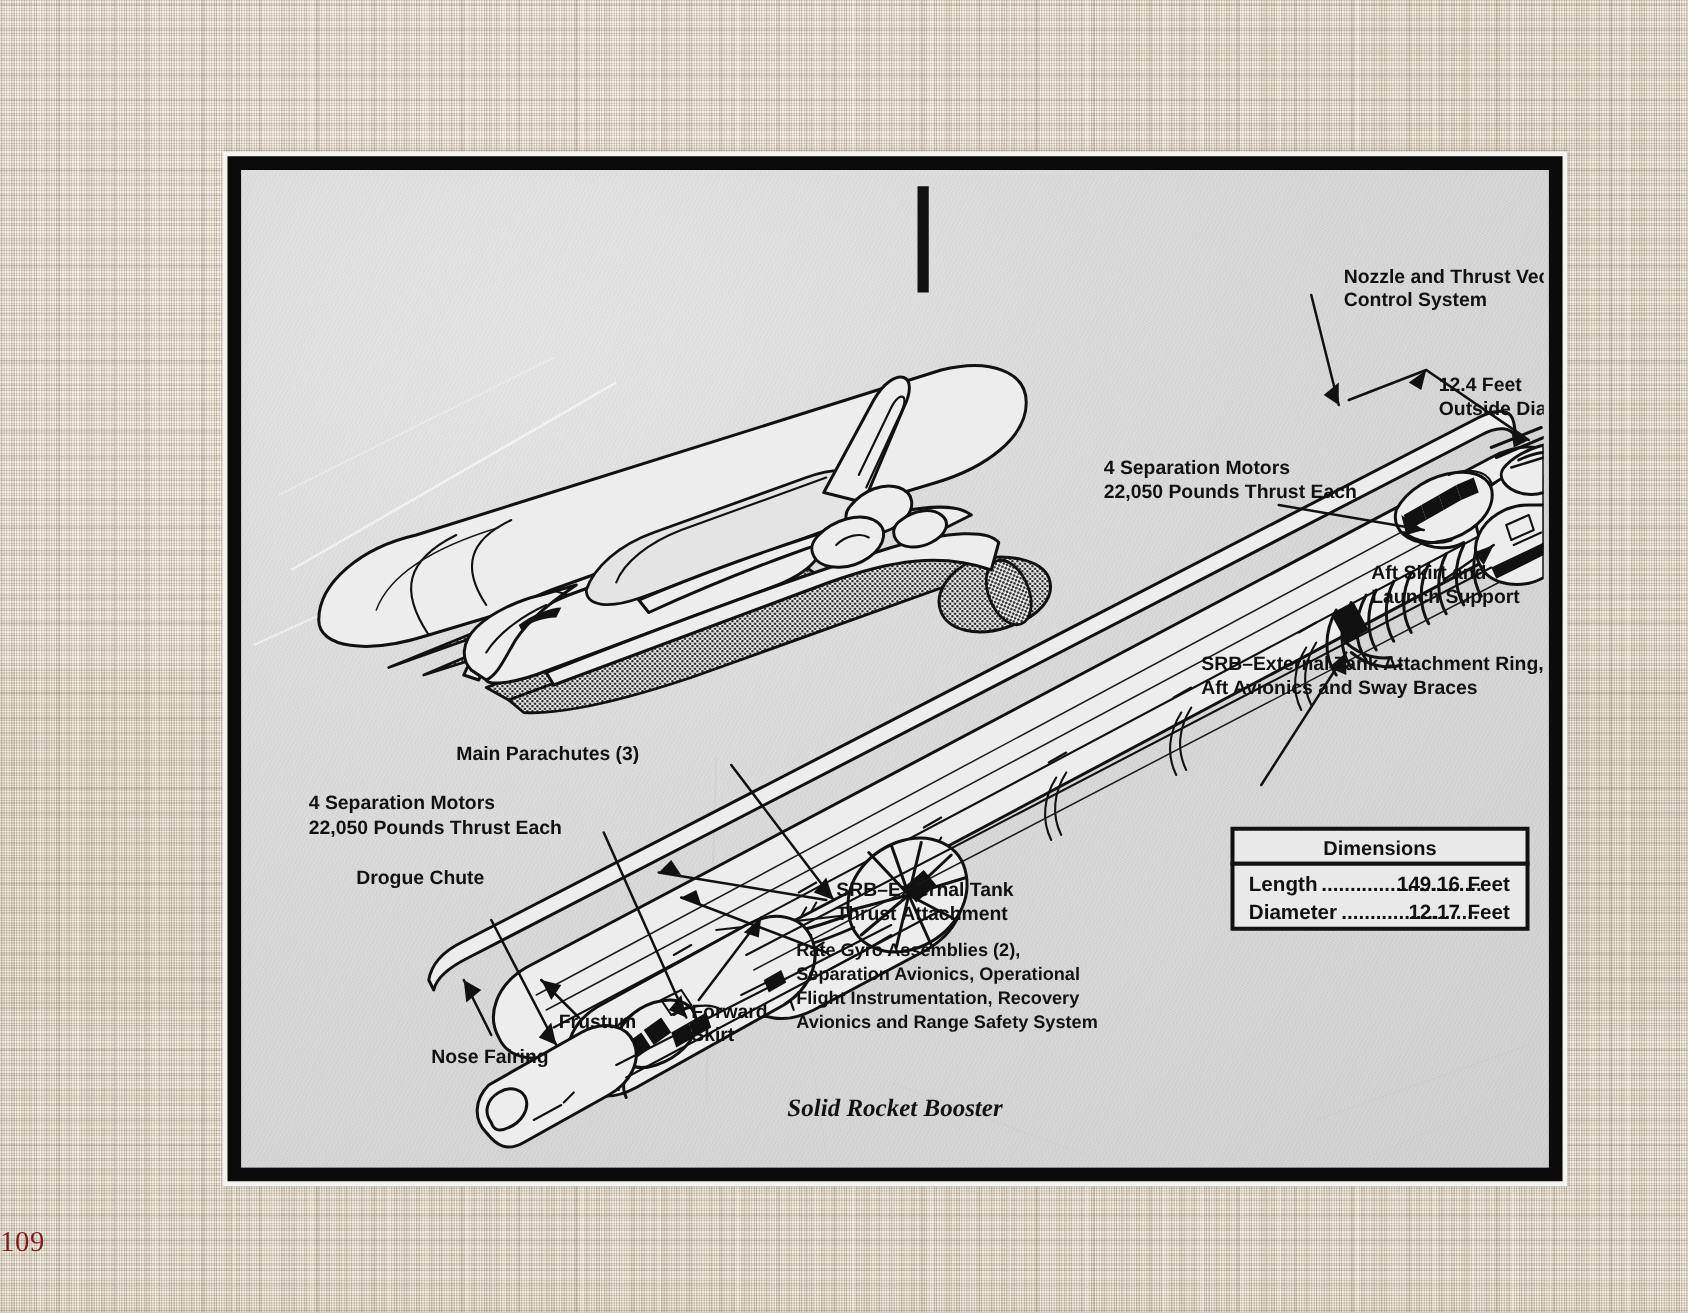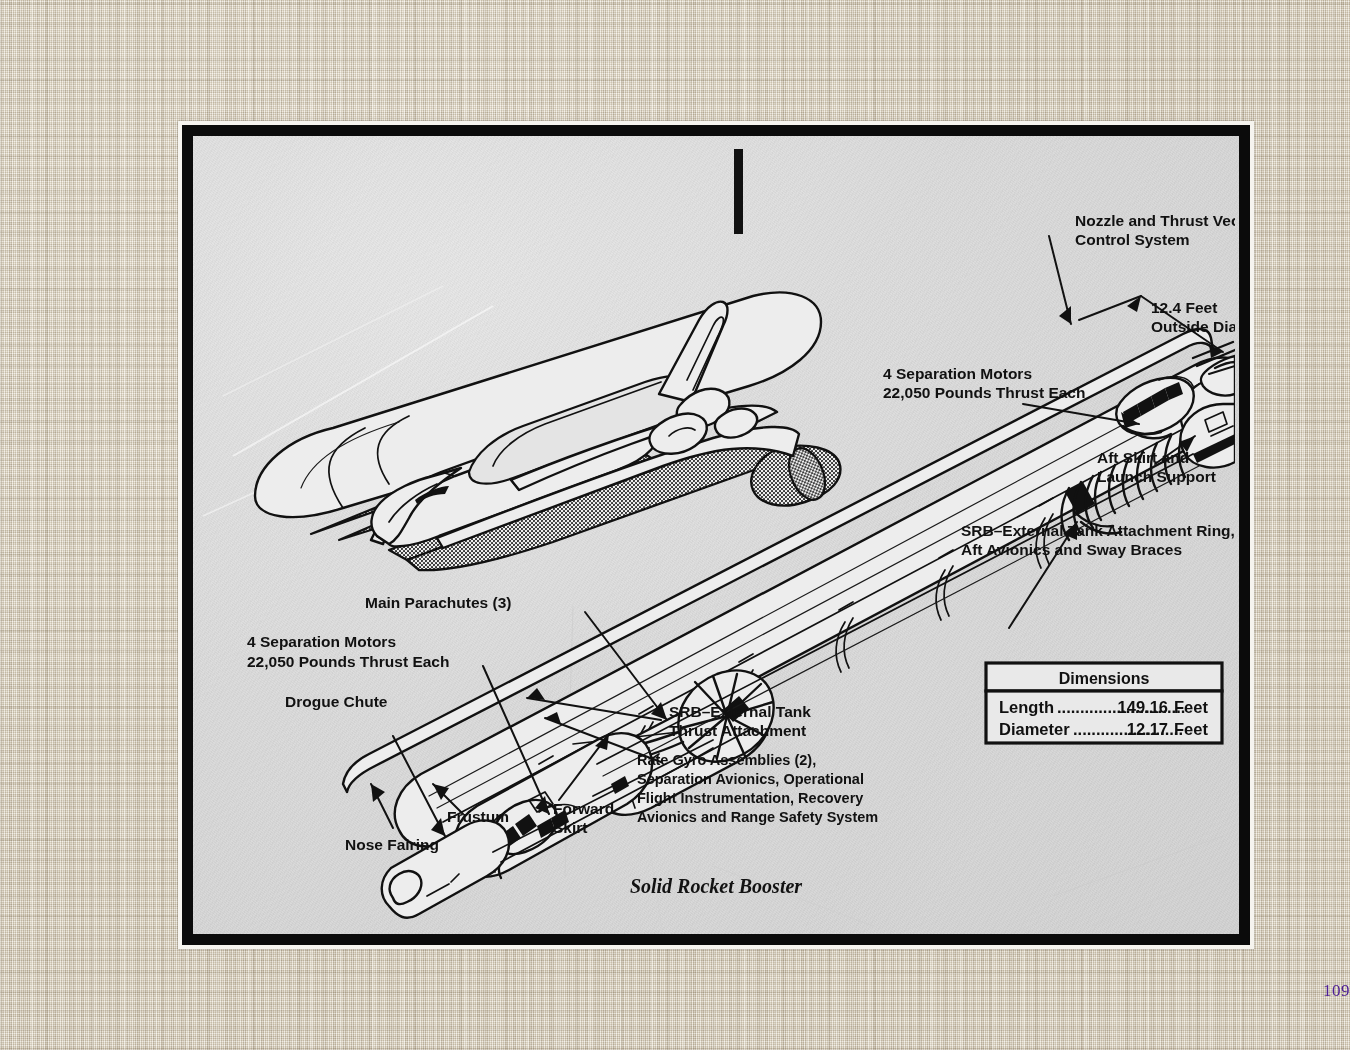--- a/index.html
+++ b/index.html
@@ -101,24 +101,24 @@
     pointer-events: none;
   }
   #scan svg { position: absolute; left: 0; top: 0; display: block; }
 
   
   #folio {
     position: absolute;
     left: 0;
     right: 0;
     top: 981px;
-    text-align: right;
+    text-align: left;
     font-family: "Liberation Serif", serif;
-    font-size: 17px;
-    color: #4c1d95;
+    font-size: 23px;
+    color: #7f1d1d;
     letter-spacing: 0.5px;
   }
 
   
   .lbl {
     font-family: "Liberation Sans", sans-serif;
     font-weight: bold;
     fill: #111111;
   }
   .lbl-15 { font-size: 15.5px; }

